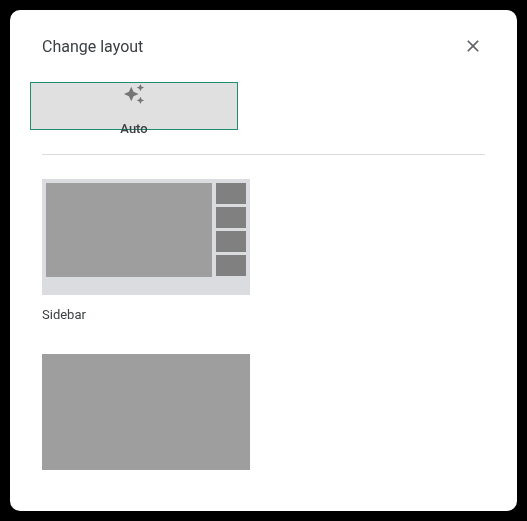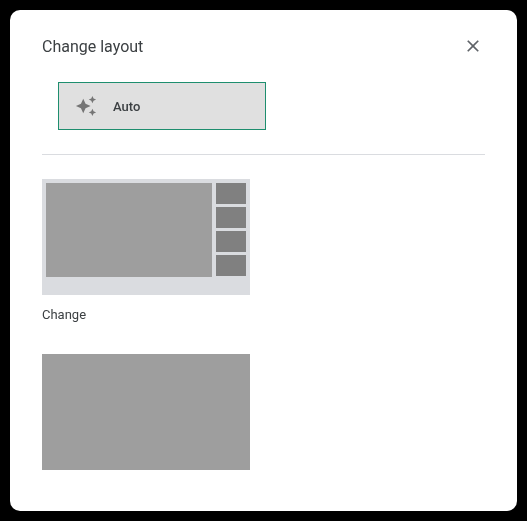--- a/index.html
+++ b/index.html
@@ -35,31 +35,32 @@
     .close-btn {
       width: 24px;
       height: 24px;
       display: flex;
       align-items: center;
       justify-content: center;
       cursor: pointer;
       color: #5f6368;
     }
     .auto-btn {
-      margin-left: 32px;
+      margin-left: 4px;
       width: 208px;
       height: 48px;
       border: 1.5px solid #1e8e6e;
       background: #e0e0e0;
       display: flex;
       align-items: center;
       gap: 16px;
       padding: 0 16px;
       cursor: pointer;
       margin-bottom: 24px;
+      flex-direction: column;
     }
     .auto-btn .sparkle {
       color: #757575;
       display: flex;
       align-items: center;
     }
     .auto-btn .label {
       font-size: 13px;
       color: #3c4043;
       font-weight: 500;
@@ -151,21 +152,21 @@
     <div class="option">
       <div class="thumb">
         <div class="sidebar-main"></div>
         <div class="sidebar-side">
           <div></div>
             <div></div>
             <div></div>
             <div></div>
         </div>
       </div>
-      <div class="option-label">Change</div>
+      <div class="option-label">Sidebar</div>
     </div>
 
     <div class="option">
       <div class="thumb">
         <div class="spotlight-main"></div>
       </div>
     </div>
 
   </div>
 </div>

